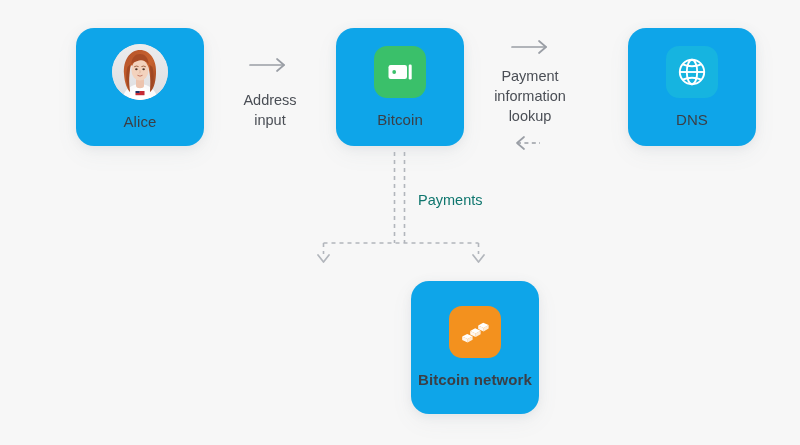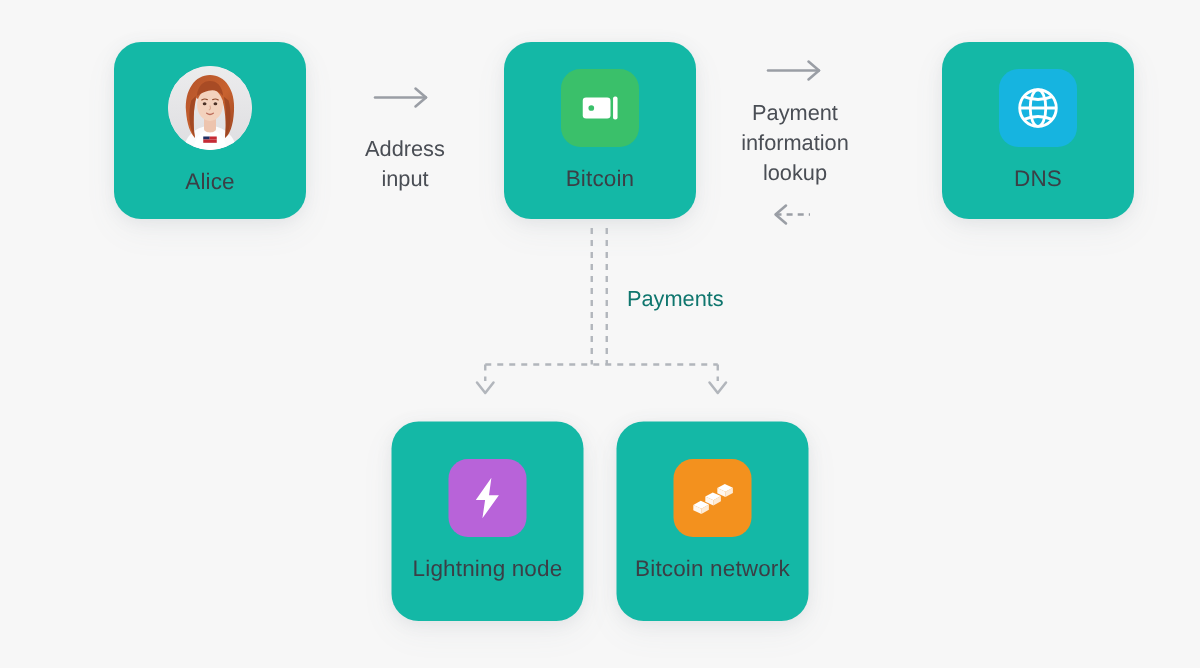--- a/index.html
+++ b/index.html
@@ -17,21 +17,21 @@
   #canvas {
     position: relative;
     width: 800px;
     height: 445px;
     background: #f7f7f7;
   }
 
   
   .card {
     position: absolute;
-    background: #14b8a6;
+    background: #0ea5e9;
     border-radius: 18px;
     box-shadow: 0 2px 10px rgba(120,125,135,0.10),
                 0 8px 22px rgba(120,125,135,0.07);
     display: flex;
     flex-direction: column;
     align-items: center;
     justify-content: center;
     box-sizing: border-box;
   }
   .card-label {
@@ -222,31 +222,22 @@
       <line x1="178.5" y1="93" x2="178.5" y2="104"></line>
     </g>
     <g stroke="#b2b6bc" stroke-width="1.7" fill="none" stroke-linecap="round" stroke-linejoin="round">
       <polyline points="18,105 23.5,112 29,105"></polyline>
       <polyline points="173,105 178.5,112 184,105"></polyline>
     </g>
   </svg>
 
   <div class="payments-label">Payments</div>
 
-  <div class="card" style="left:261px; top:281px; width:128px; height:133px;">
-    <div class="icon-tile" style="background:#b863d9;">
-      <svg width="26" height="30" viewBox="0 0 26 30" aria-hidden="true">
-        <path d="M15.6 1.5 L5.2 16.4 L11.4 16.4 L9.6 28.5 L20.6 13.2 L14.0 13.2 Z" fill="#ffffff"></path>
-      </svg>
-    </div>
-    <div class="card-label">Lightning
-node</div>
-  </div>
-
-  <div class="card" style="left:411px; top:281px; width:128px; height:133px;">
+
+  <div class="card" style="left:411px; top:281px; width:128px; height:133px;font-weight:bold;">
     <div class="icon-tile" style="background:#f3911e;">
       <svg width="34" height="34" viewBox="0 0 34 34" aria-hidden="true">
         <g fill="#ffffff">
 
           <path d="M4.2 21.6 L9.2 18.9 L14.6 21.3 L9.6 24.1 Z"></path>
           <path d="M4.2 21.6 L9.6 24.1 L9.6 27.6 L4.2 25.1 Z" opacity="0.93"></path>
           <path d="M9.6 24.1 L14.6 21.3 L14.6 24.8 L9.6 27.6 Z" opacity="0.82"></path>
 
           <path d="M12.2 16.0 L17.2 13.3 L22.6 15.7 L17.6 18.5 Z"></path>
           <path d="M12.2 16.0 L17.6 18.5 L17.6 22.0 L12.2 19.5 Z" opacity="0.93"></path>

